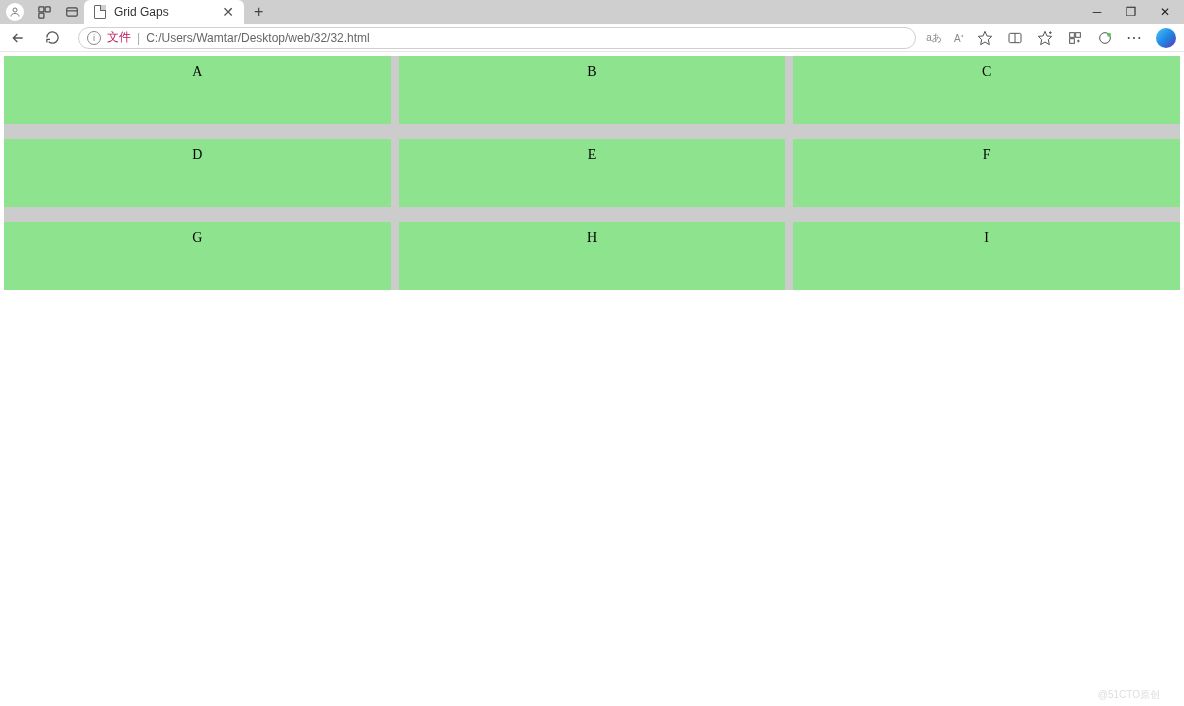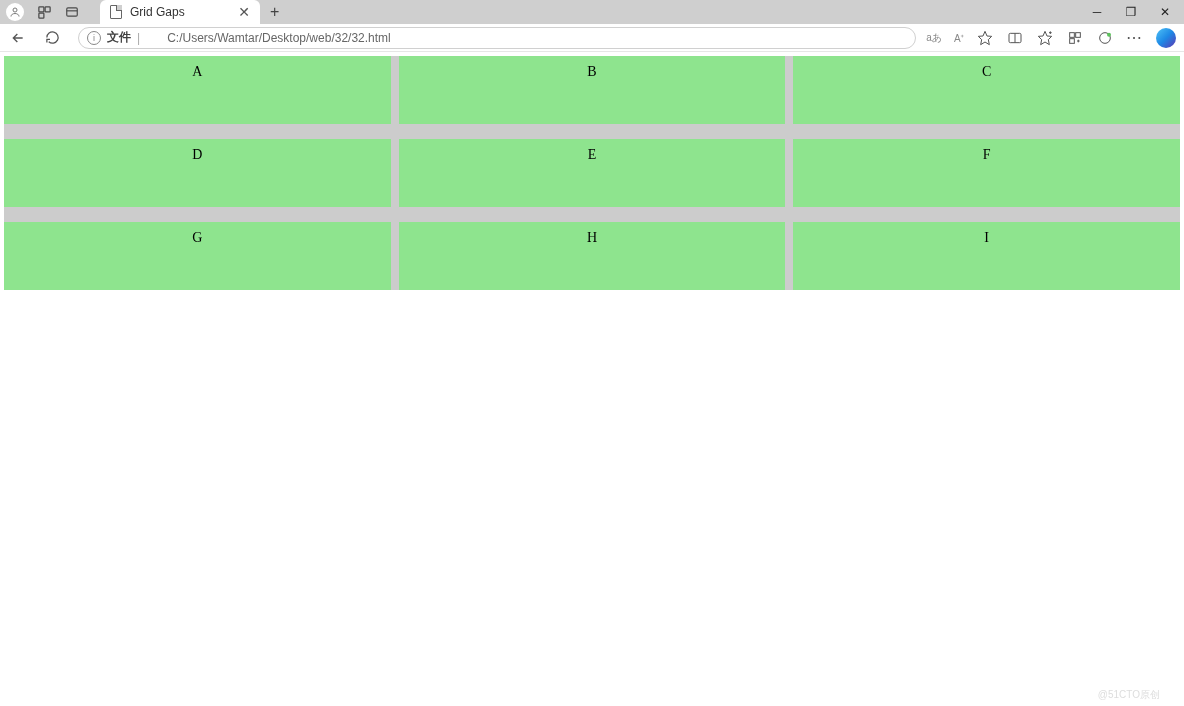--- a/index.html
+++ b/index.html
@@ -46,21 +46,21 @@
       width: 16px;
       height: 16px;
       display: flex;
       align-items: center;
       justify-content: center;
       color: #4a4a4a;
     }
 
     
     .tab {
-      margin-left: 20px;
+      margin-left: 4px;
       background: #fff;
       height: 24px;
       border-radius: 6px 6px 0 0;
       display: flex;
       align-items: center;
       padding: 0 10px;
       gap: 8px;
       min-width: 160px;
       position: relative;
     }
@@ -150,31 +150,29 @@
       height: 14px;
       border: 1px solid #888;
       border-radius: 50%;
       display: flex;
       align-items: center;
       justify-content: center;
       font-size: 9px;
       color: #888;
     }
     .file-label {
-      color: #404040;
+      color: #be185d;
       font-size: 12px;
-      font-weight: bold;
     }
     .addr-divider {
       color: #aaa;
     }
     .addr-path {
       color: #666;
       font-size: 12px;
-      margin-left: 21px;
     }
 
     .toolbar-right {
       display: flex;
       align-items: center;
       gap: 12px;
       padding-right: 2px;
     }
     .tb-icon {
       width: 18px;

